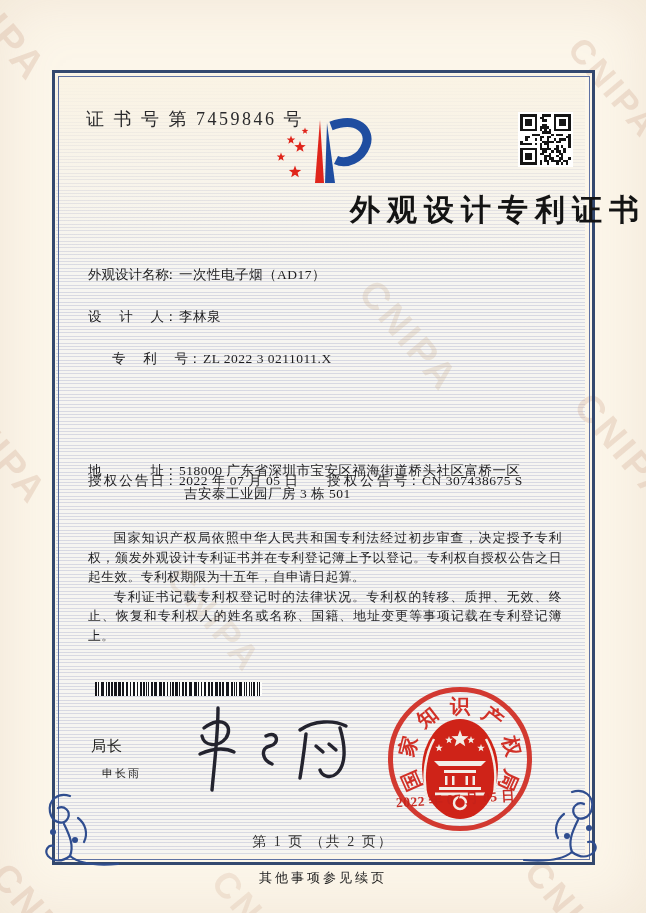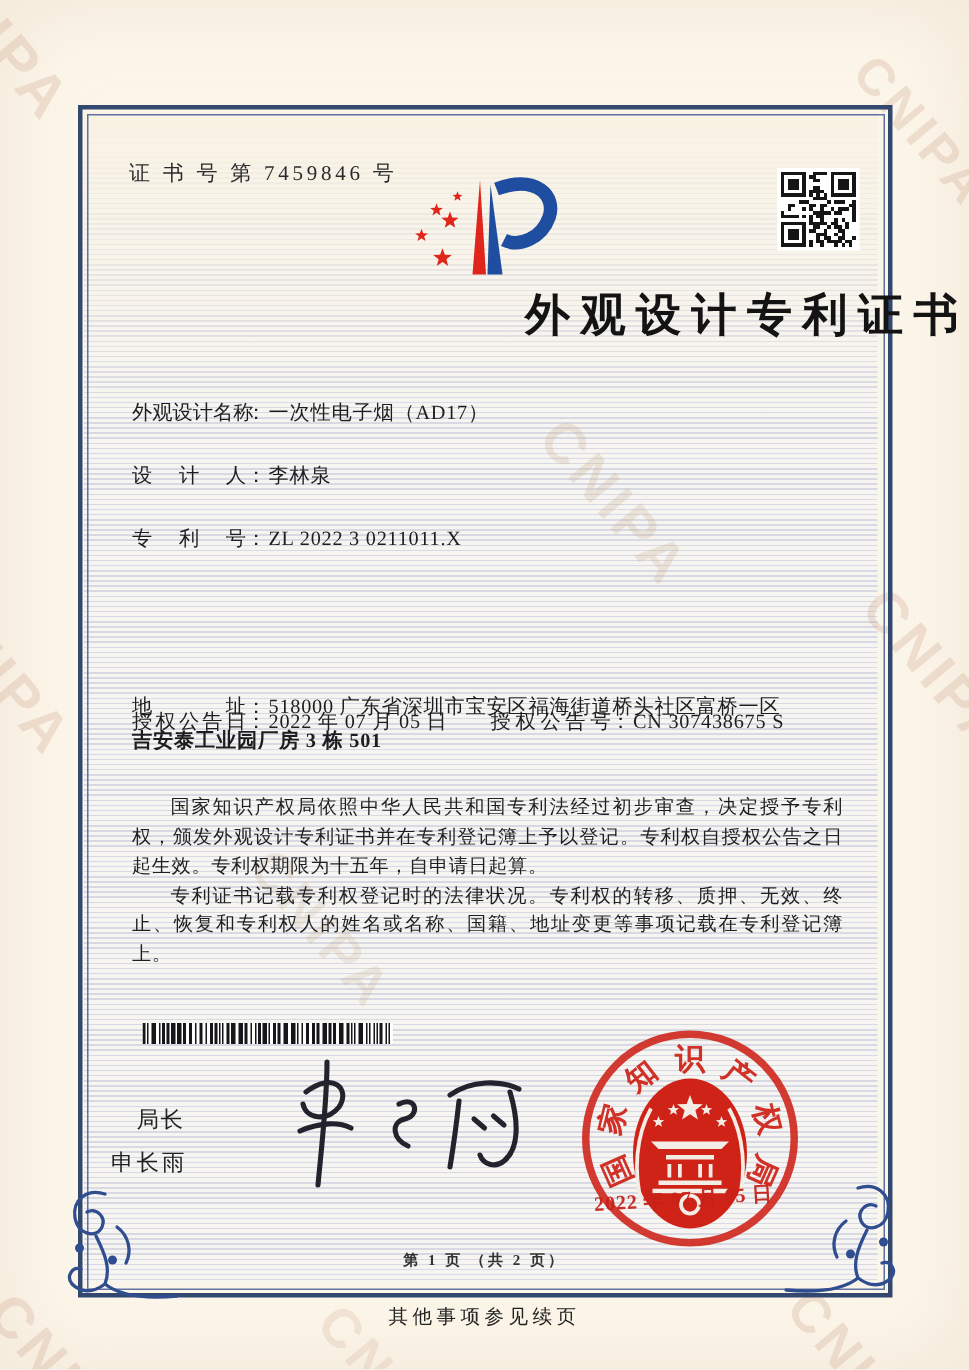--- a/index.html
+++ b/index.html
@@ -20,55 +20,55 @@
   .wm5{left:190px;top:558px;font-size:36px;color:rgba(200,172,140,.22);}
   .wm6{left:15px;top:855px;font-size:38px;}
   .wm7{left:235px;top:862px;font-size:36px;color:rgba(206,163,136,.22);}
   .wm8{left:548px;top:852px;font-size:36px;}
   .wm9{left:590px;top:30px;font-size:34px;}
   
   .frame-outer{position:absolute;left:52px;top:70px;width:537px;height:789px;z-index:2;
      border:3.5px solid #33486f;}
   .frame-inner{position:absolute;inset:2.5px;border:1.5px solid #5e71a3;}
   
-  .cert-no{position:absolute;left:86px;top:107px;z-index:3;font-size:14px;letter-spacing:2.5px;color:#2a2a2c;}
+  .cert-no{position:absolute;left:86px;top:107px;z-index:3;font-size:18px;letter-spacing:2.5px;color:#2a2a2c;}
   .qr{position:absolute;left:518px;top:112px;width:55px;height:55px;z-index:3;}
   .logo{position:absolute;left:276px;top:114px;width:100px;height:74px;z-index:3;}
   .title{position:absolute;left:0;top:190px;width:100%;z-index:3;text-align:right;
      font-size:30px;font-weight:700;letter-spacing:7px;color:#131313;}
   
   .field{position:absolute;left:88px;z-index:3;font-size:13.5px;color:#1d1d1f;white-space:nowrap;}
   .flabel{display:inline-block;width:76px;text-align:justify;text-align-last:justify;}
   .flabel.w80{width:80px;}
   .colon{display:inline-block;width:15px;}
   .fvalue{letter-spacing:.5px;}
-  .r1{top:266px;} .r2{top:308px;} .r3{top:350px;} .r4{top:386px;} .r5{top:425px;}
+  .r1{top:266px;} .r2{top:308px;} .r3{top:350px;margin-left:24px;} .r4{top:386px;} .r5{top:425px;}
   .r6{top:462px;} .r7{top:472px;}
-  .addr2{margin-top:5px;font-weight:bold;}
+  .addr2{margin-left:96px;margin-top:5px;}
   .grp2{position:absolute;left:239px;top:0;}
   
   .paras{position:absolute;left:88px;top:529px;width:474px;z-index:3;}
   .para{font-size:12.8px;line-height:19.5px;color:#1f1f22;text-align:justify;text-indent:2em;letter-spacing:.4px;}
   
   .barcode{position:absolute;left:95px;top:682px;width:167px;height:14px;z-index:3;}
   
   .sig-title{position:absolute;left:91px;top:737px;z-index:3;font-size:15px;letter-spacing:1px;color:#222;}
-  .sig-name{position:absolute;left:74px;top:766px;z-index:3;font-size:15px;letter-spacing:2px;color:#222;}
+  .sig-name{position:absolute;left:102px;top:766px;z-index:3;font-size:11px;letter-spacing:2px;color:#222;}
   .signature{position:absolute;left:188px;top:700px;width:170px;height:95px;z-index:3;}
   
   .seal{position:absolute;left:388px;top:687px;width:144px;height:144px;z-index:5;}
   .seal-ring{position:absolute;inset:0;border:5px solid rgba(206,32,22,.88);border-radius:50%;}
   .emblem{position:absolute;left:30px;top:29px;width:84px;height:106px;}
   .seal-chars span{position:absolute;left:50%;top:50%;font-size:20px;font-weight:700;
      color:rgba(206,32,22,.92);font-family:"Liberation Serif",serif;}
   .seal-date{position:absolute;left:396px;top:790px;width:140px;z-index:6;font-size:13.5px;font-weight:700;
      color:rgba(198,34,26,.95);letter-spacing:.5px;transform:rotate(-3.5deg);white-space:nowrap;}
   
   .footer-page{position:absolute;left:0;top:833px;width:100%;z-index:3;text-align:center;
-     font-size:10px;letter-spacing:2px;color:#333;font-weight:bold;}
+     font-size:14px;letter-spacing:2px;color:#333;}
   .footer-note{position:absolute;left:0;top:869px;width:100%;z-index:3;text-align:center;
      font-size:13px;letter-spacing:3px;color:#222;}
   
   .flourish{position:absolute;z-index:4;}
   .fl-left{left:40px;top:790px;width:80px;height:84px;}
   .fl-right{left:522px;top:786px;width:80px;height:84px;transform:scaleX(-1);}
 </style>
 </head>
 <body>
 

